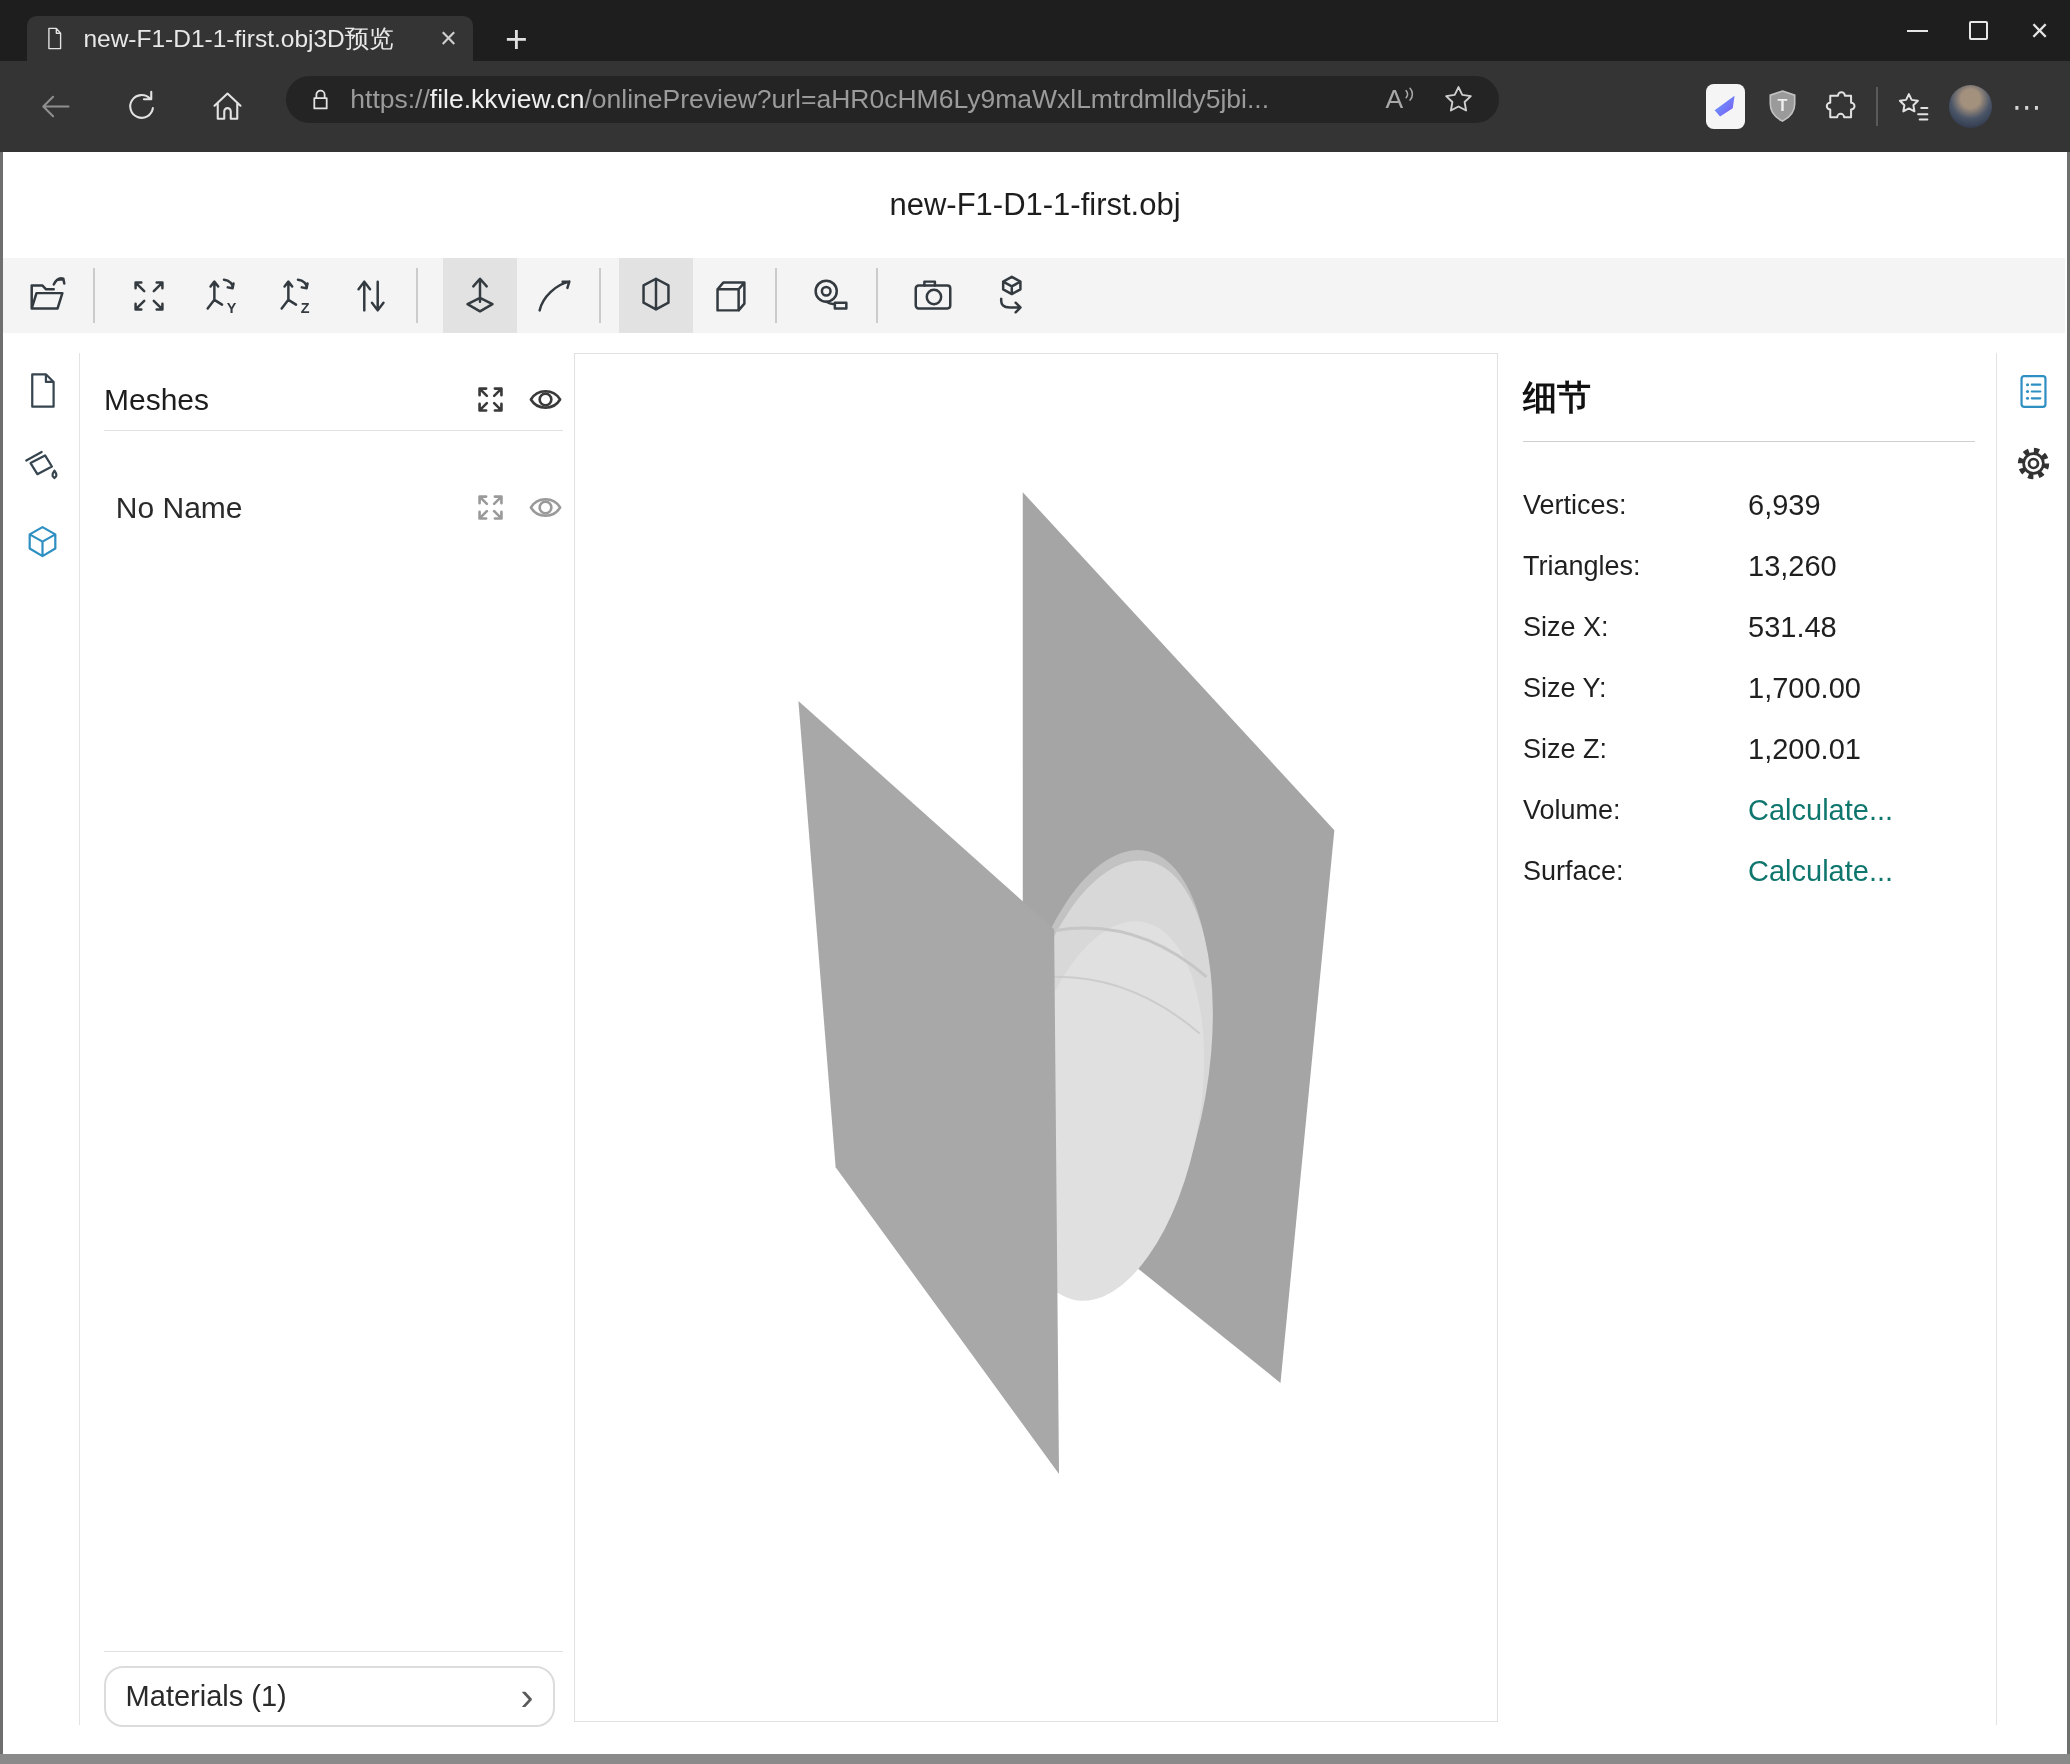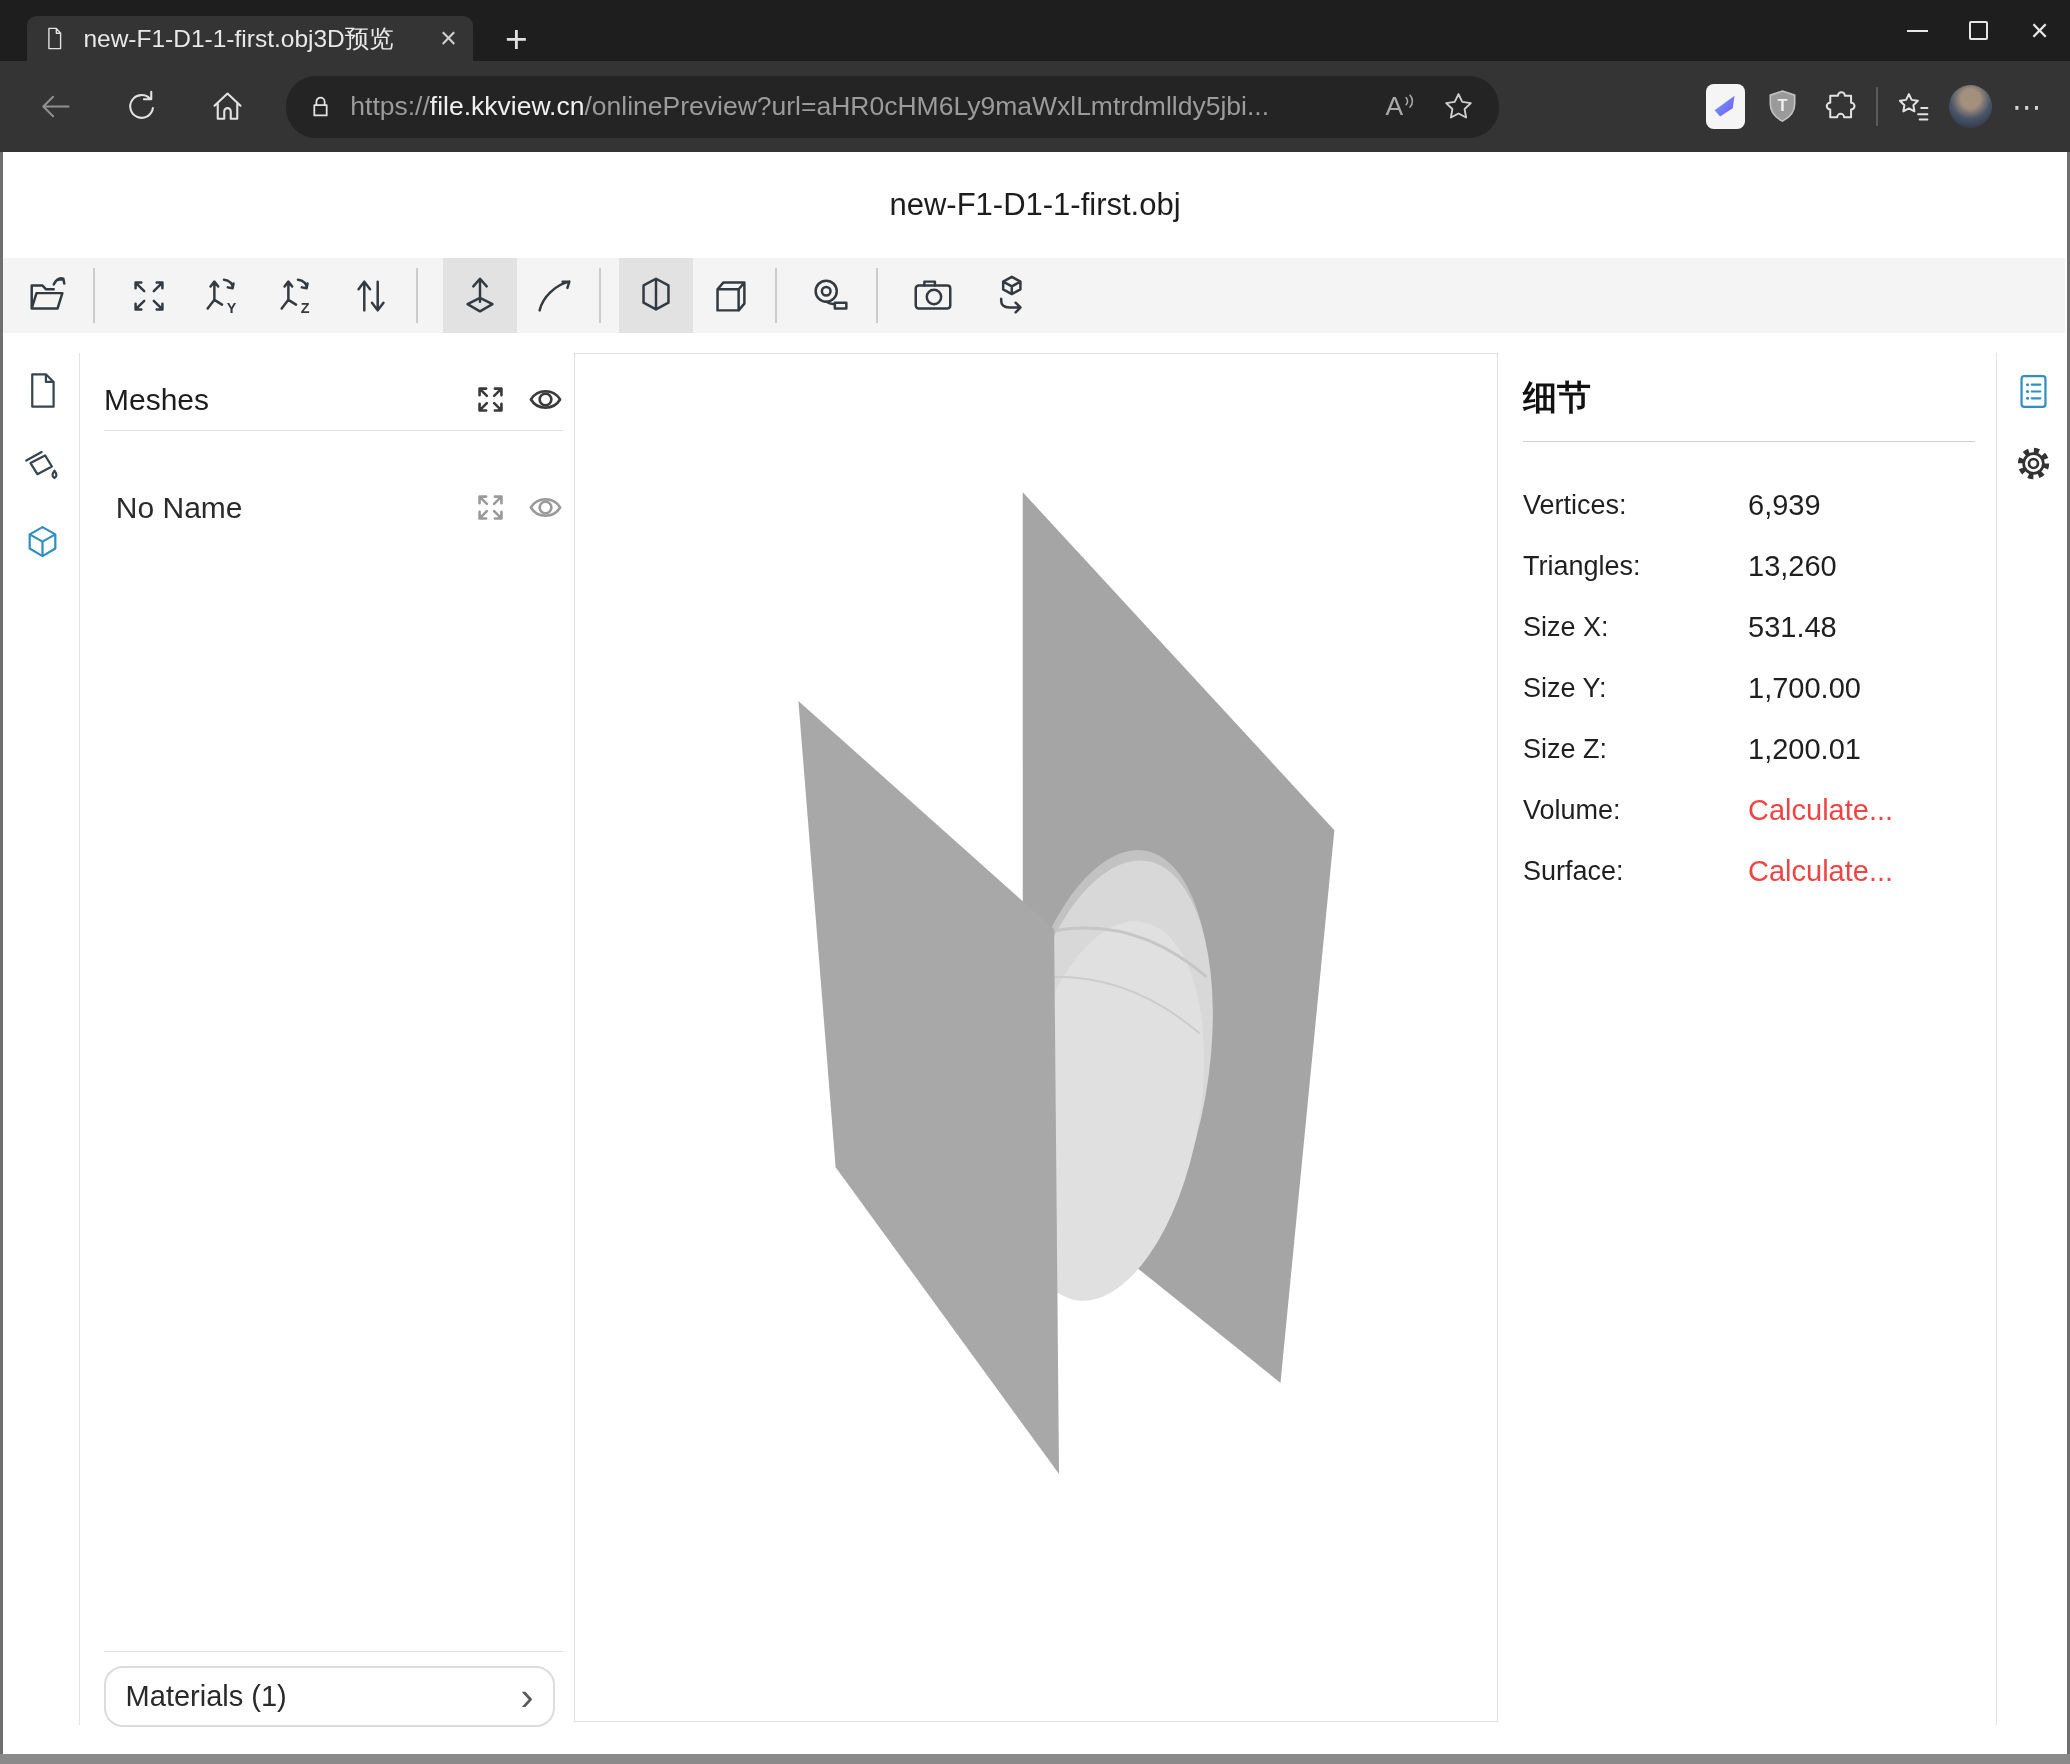--- a/index.html
+++ b/index.html
@@ -16,21 +16,21 @@
   .newtab { position:absolute; left:495px; top:17.6px; width:43px; height:43px; color:#e0e0e0; font-size:39px; font-weight:200; display:flex; align-items:center; justify-content:center; }
   .winctl { position:absolute; right:0; top:0; height:61px; display:flex; align-items:center; }
   .winbtn { width:61px; height:61px; display:flex; align-items:center; justify-content:center; color:#e6e6e6; }
   .min-glyph { width:21.6px; height:2px; background:#e6e6e6; }
   .max-glyph { width:18.6px; height:18.6px; border:2px solid #e6e6e6; border-radius:2px; }
   .close-glyph { font-size:31px; font-weight:200; line-height:1; }
 
   
   .navbar { position:absolute; left:0; top:61px; width:2070px; height:91px; background:#343434; display:flex; align-items:center; }
   .navicon { width:57px; height:57px; display:flex; align-items:center; justify-content:center; flex:0 0 auto; }
-  .pill { position:absolute; left:286px; top:14.7px; width:1213px; height:62px; background:#242424; border-radius:30px; display:flex; align-items:center; padding:0 17.6px; }
+  .pill { position:absolute; left:286px; top:14.7px; width:1213px; height:47px; background:#242424; border-radius:30px; display:flex; align-items:center; padding:0 17.6px; }
   .url { font-size:26.5px; color:#9b9b9b; white-space:nowrap; overflow:hidden; flex:1; margin-left:13.7px; }
   .url .host { color:#f0f0f0; }
   .readaloud { display:flex; align-items:flex-start; color:#a8a8a8; font-size:26.5px; margin:0 21.6px 0 9.8px; flex:0 0 auto; }
   .ext-strip { position:absolute; right:0; top:0; height:91px; display:flex; align-items:center; padding-right:13.7px; }
   .extbtn { width:57px; height:57px; display:flex; align-items:center; justify-content:center; flex:0 0 auto; }
   .kite-bg { width:39px; height:45px; background:#f5f5f5; border-radius:7.8px; display:flex; align-items:center; justify-content:center; }
   .vsep { width:2px; height:39px; background:#5a5a5a; margin:0 7.8px; }
   .avatar { width:43px; height:43px; border-radius:50%; background:radial-gradient(circle at 50% 32%, #a4917d 0 26%, #4a5568 55%, #202a3a 100%); }
   .moredots { color:#d6d6d6; font-size:29px; letter-spacing:2px; }
 
@@ -72,21 +72,21 @@
 
   
   .viewport { position:absolute; left:571px; top:201px; width:924px; height:1369px; border:1px solid #e0e0e0; background:#fff; }
 
   
   .dpanel-header { position:absolute; left:1520px; top:223px; font-size:34px; font-weight:bold; color:#111; }
   .dpanel-div { position:absolute; left:1520px; top:289px; width:452px; height:1px; background:#cfcfcf; }
   .drows { position:absolute; left:1520px; top:323px; width:452px; display:grid; grid-template-columns:225px 1fr; grid-auto-rows:61px; align-items:center; }
   .dlabel { font-size:27px; color:#1f1f1f; }
   .dvalue { font-size:29px; color:#1f1f1f; }
-  .dvalue.link { color:#ef4444; }
+  .dvalue.link { color:#0f766e; }
 
   
   .rrail-div { position:absolute; left:1993px; top:201px; width:1px; height:1372px; background:#e3e3e3; }
   .rrailbtn { position:absolute; left:2005px; width:51px; height:51px; display:flex; align-items:center; justify-content:center; }
 
   .bottom-frame { position:absolute; left:0; top:1754px; width:2070px; height:9.8px; background:#8a8a8a; }
 
   svg.nic path, svg.nic circle, svg.nic rect { fill:none; stroke:#e2e2e2; stroke-width:2.6; stroke-linecap:round; stroke-linejoin:round; }
   svg.nic.dim path { stroke:#8f8f8f; }
 </style>

